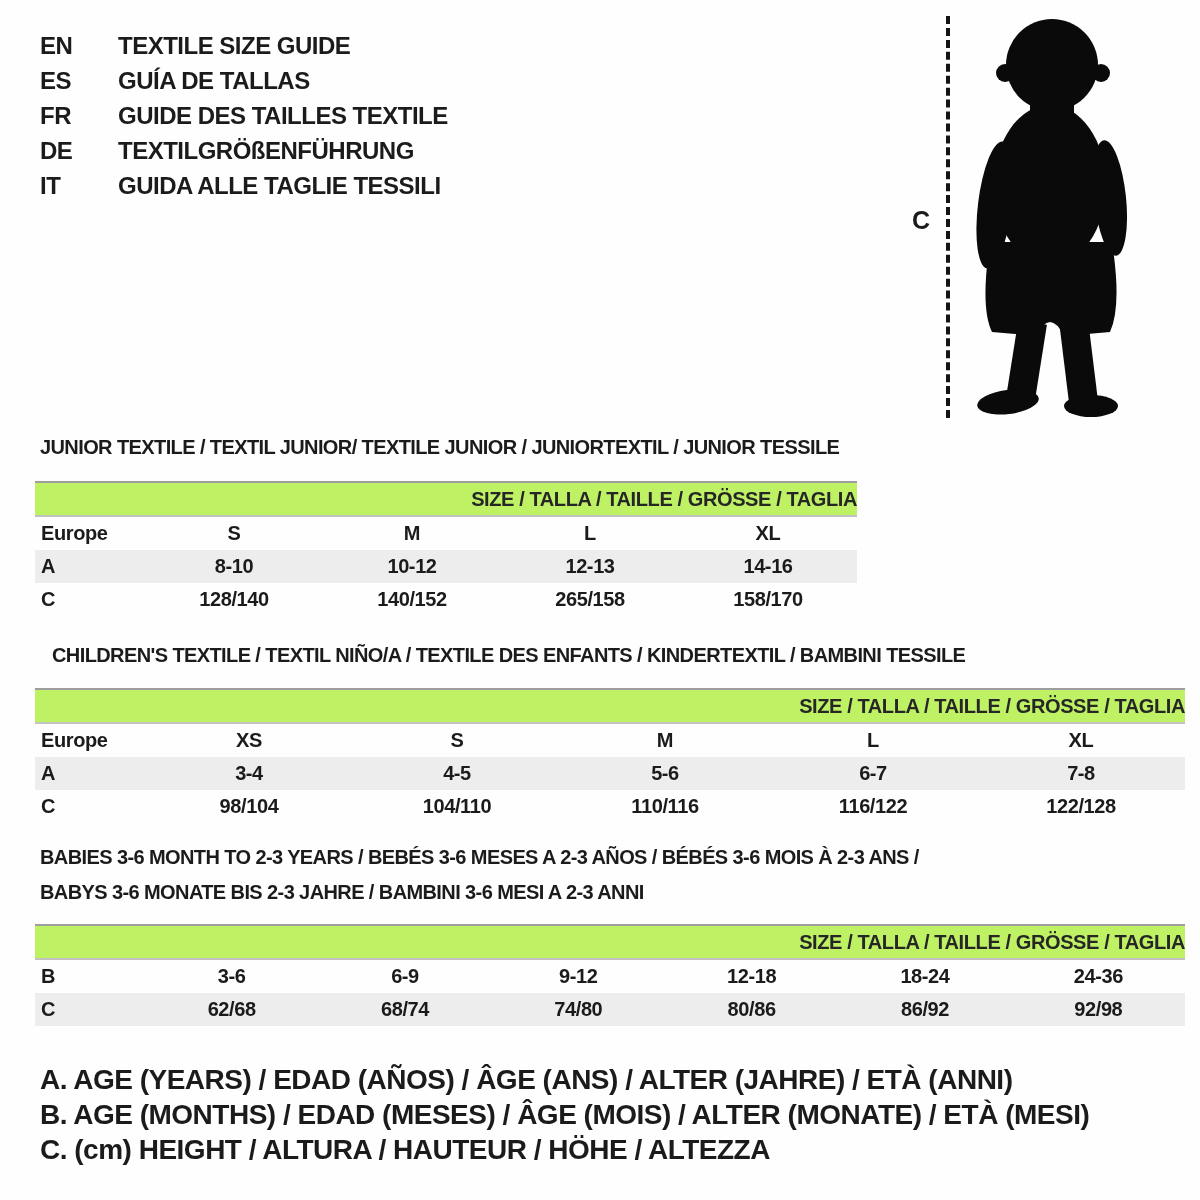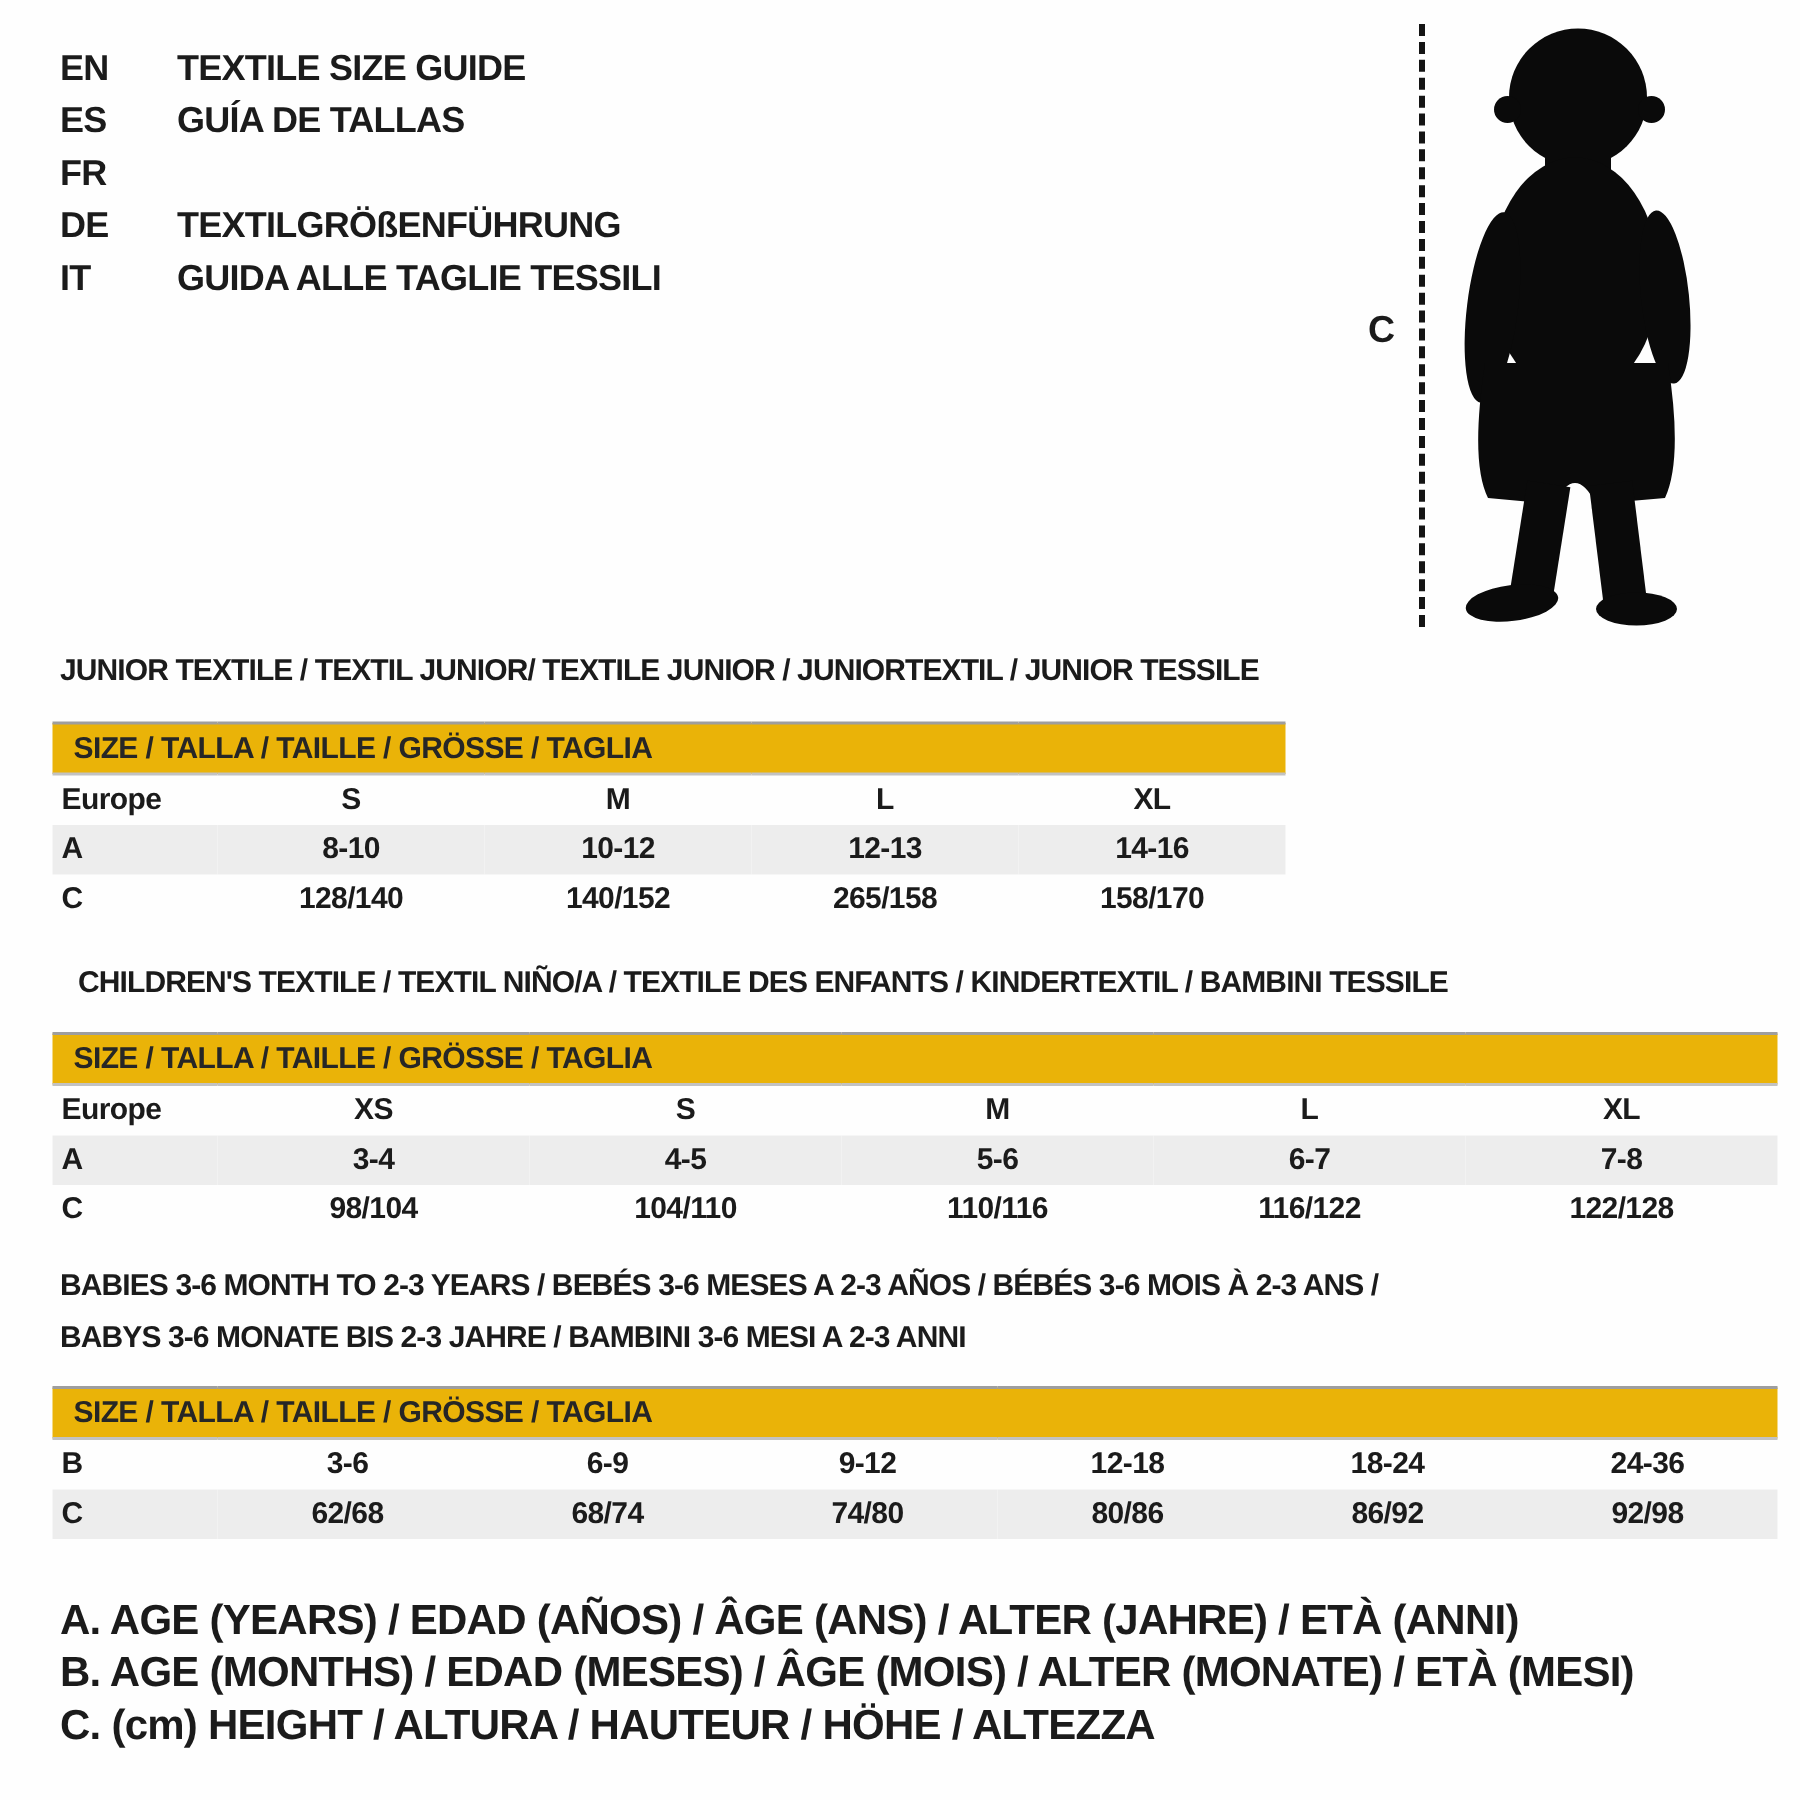--- a/index.html
+++ b/index.html
@@ -16,21 +16,21 @@
   .height-line{position:absolute;left:946px;top:16px;height:402px;width:0;border-left:4px dashed #141414;}
   .height-label{position:absolute;left:912px;top:206px;font-size:25px;font-weight:700;}
   .baby-figure{position:absolute;left:962px;top:10px;}
   
   .sec-title{position:absolute;left:40px;font-size:20px;font-weight:700;letter-spacing:-0.6px;white-space:nowrap;}
   
   table.size-table{position:absolute;border-collapse:collapse;table-layout:fixed;}
   table.size-table td{font-size:20px;font-weight:700;letter-spacing:-0.4px;text-align:center;vertical-align:middle;padding:0;}
   table.size-table td.rowlabel{text-align:left;padding-left:6px;}
   tr.size-bar td{
-    background:#eab308;text-align:left;padding-left:14px;height:32px;
+    background:#bef264;text-align:right;padding-left:14px;height:32px;
     border-top:2px solid #9e9e9e;border-bottom:2px solid #c2c2c2;color:#262626;
   }
   tr.data-row td{height:33px;}
   tr.stripe td{background:#ededed;}
   
   .legend{position:absolute;left:40px;top:1064px;}
   .legend-line{height:35px;font-size:28px;font-weight:700;letter-spacing:-0.5px;white-space:nowrap;}
 </style>
 </head>
 <body>
@@ -41,20 +41,21 @@
     <div class="lang-row">
       <span class="lang-code">EN</span>
       <span class="lang-label">TEXTILE SIZE GUIDE</span>
     </div>
     <div class="lang-row">
       <span class="lang-code">ES</span>
       <span class="lang-label">GUÍA DE TALLAS</span>
     </div>
     <div class="lang-row">
       <span class="lang-code">FR</span>
+      <span class="lang-label">GUIDE DES TAILLES TEXTILE</span>
     </div>
     <div class="lang-row">
       <span class="lang-code">DE</span>
       <span class="lang-label">TEXTILGRÖßENFÜHRUNG</span>
     </div>
     <div class="lang-row">
       <span class="lang-code">IT</span>
       <span class="lang-label">GUIDA ALLE TAGLIE TESSILI</span>
     </div>
   </div>

